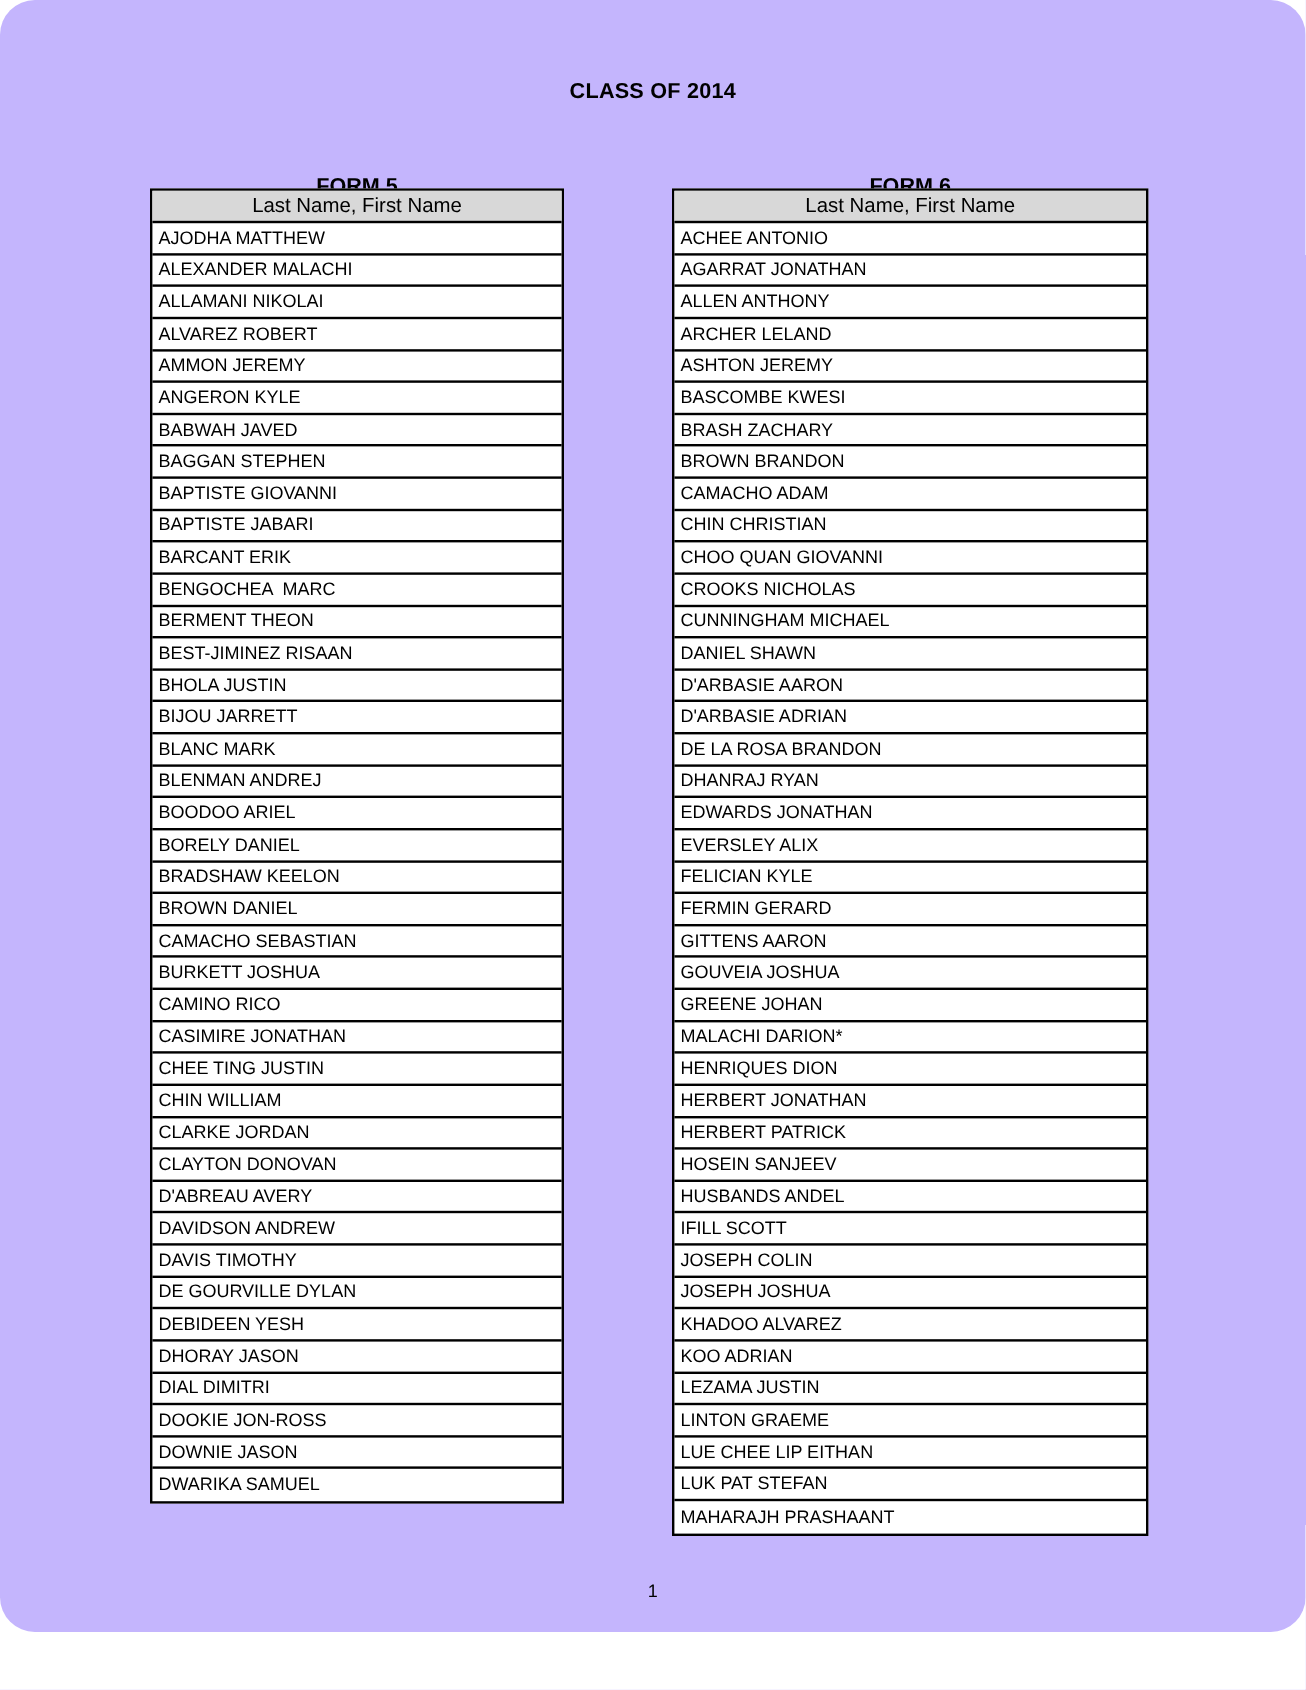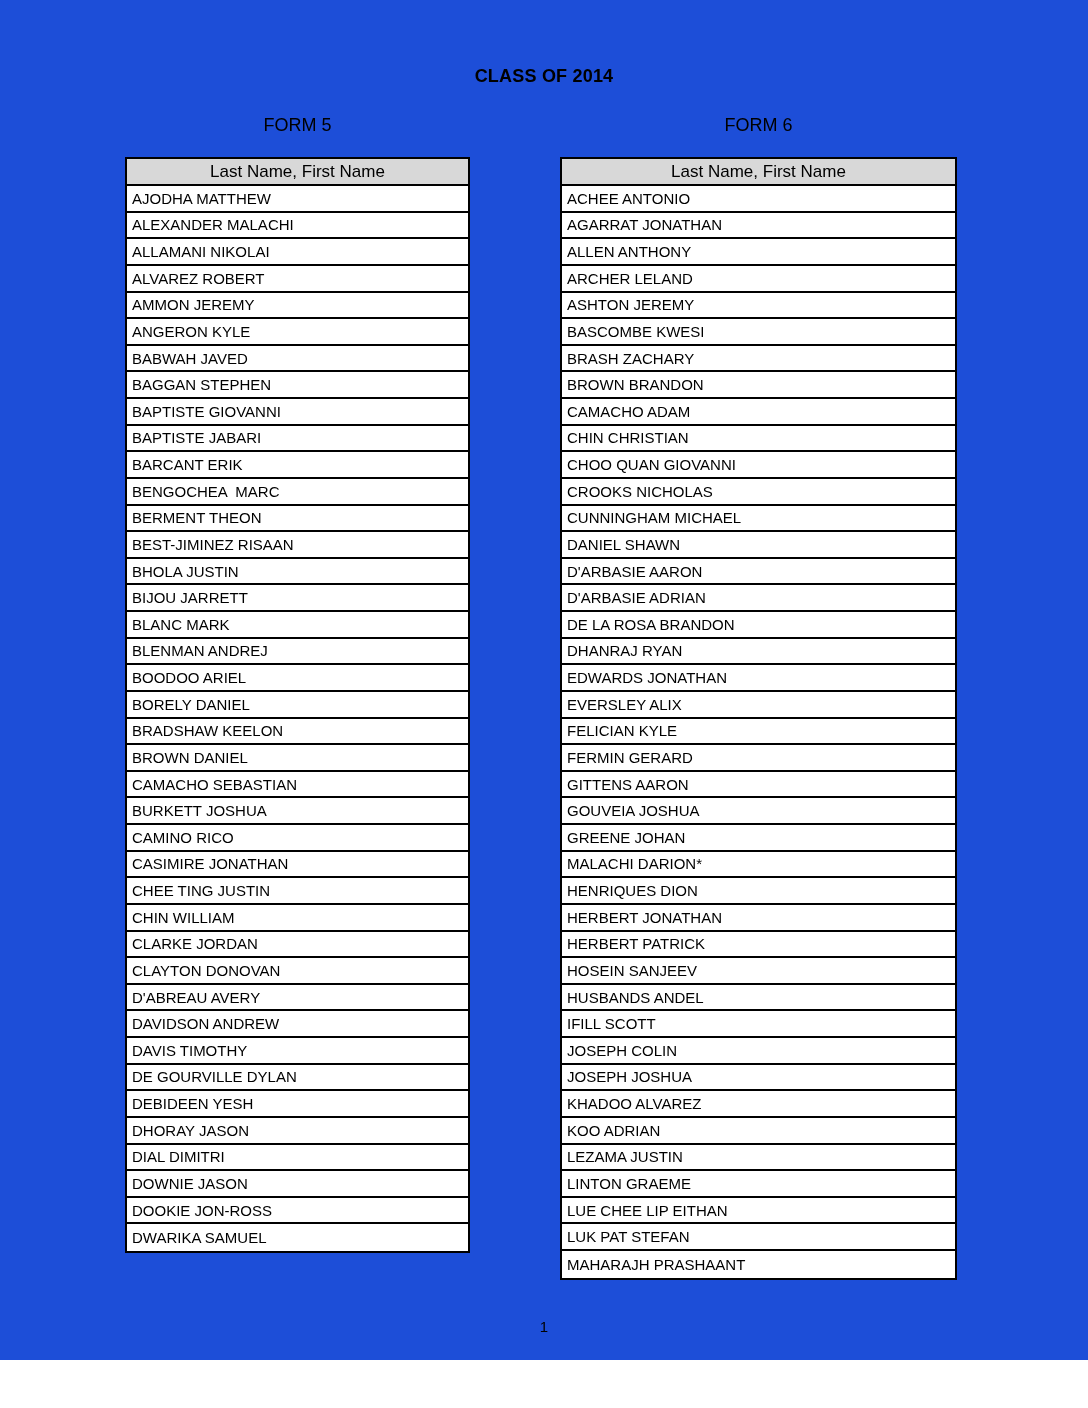--- a/index.html
+++ b/index.html
@@ -8,38 +8,39 @@
     width: 1088px;
     height: 1408px;
     font-family: "Liberation Sans", sans-serif;
     color: #000000;
     position: relative;
   }
   .page {
     position: relative;
     width: 1088px;
     height: 1360px;
-    background: #1d4ed8;
+    background: #c4b5fd;
     overflow: hidden;
+    border-radius: 29px;
   }
   .doc-title {
     position: absolute;
     top: 66px;
     left: 0;
     width: 100%;
     text-align: center;
     font-weight: bold;
     font-size: 18px;
     letter-spacing: 0.2px;
   }
   .form-label {
     position: absolute;
-    top: 115px;
+    top: 145px;
     text-align: center;
-    font-weight: normal;
+    font-weight: bold;
     font-size: 18px;
   }
   .form-label.left  { left: 125px; width: 345px; }
   .form-label.right { left: 560px; width: 397px; }
   .ntable {
     position: absolute;
     top: 157px;
     border: 2px solid #000000;
     background: #ffffff;
   }
@@ -195,24 +196,24 @@
         <div class="trow">
           <div class="tcell">DEBIDEEN YESH</div>
         </div>
         <div class="trow">
           <div class="tcell">DHORAY JASON</div>
         </div>
         <div class="trow">
           <div class="tcell">DIAL DIMITRI</div>
         </div>
         <div class="trow">
+          <div class="tcell">DOOKIE JON-ROSS</div>
+        </div>
+        <div class="trow">
           <div class="tcell">DOWNIE JASON</div>
-        </div>
-        <div class="trow">
-          <div class="tcell">DOOKIE JON-ROSS</div>
         </div>
         <div class="trow">
           <div class="tcell">DWARIKA SAMUEL</div>
         </div>
       </div>
   </div>
 
   <div class="ntable right">
     <div class="thead">Last Name, First Name</div>
     <div>

